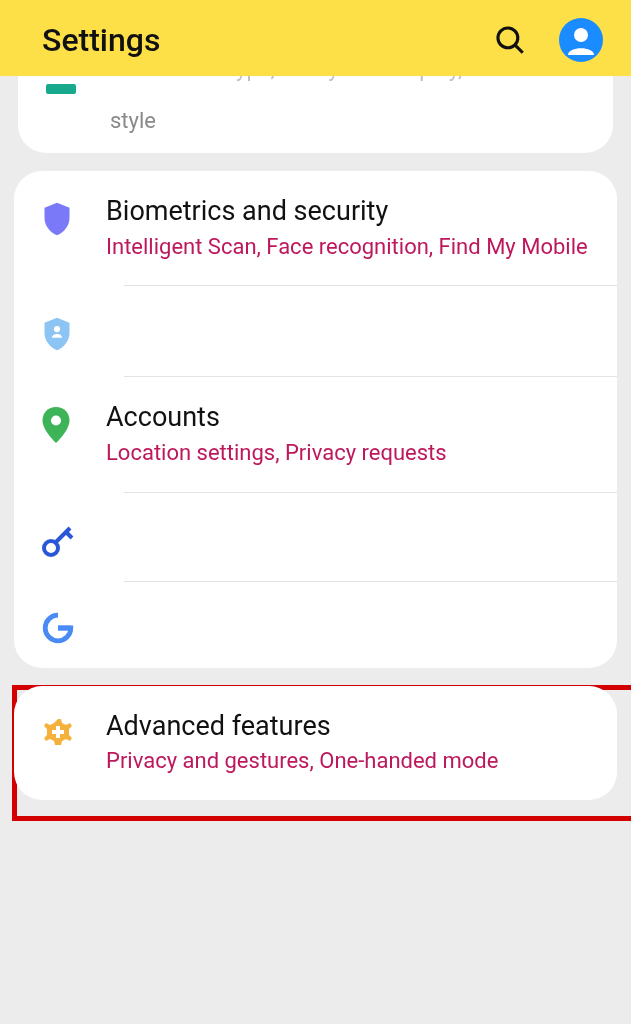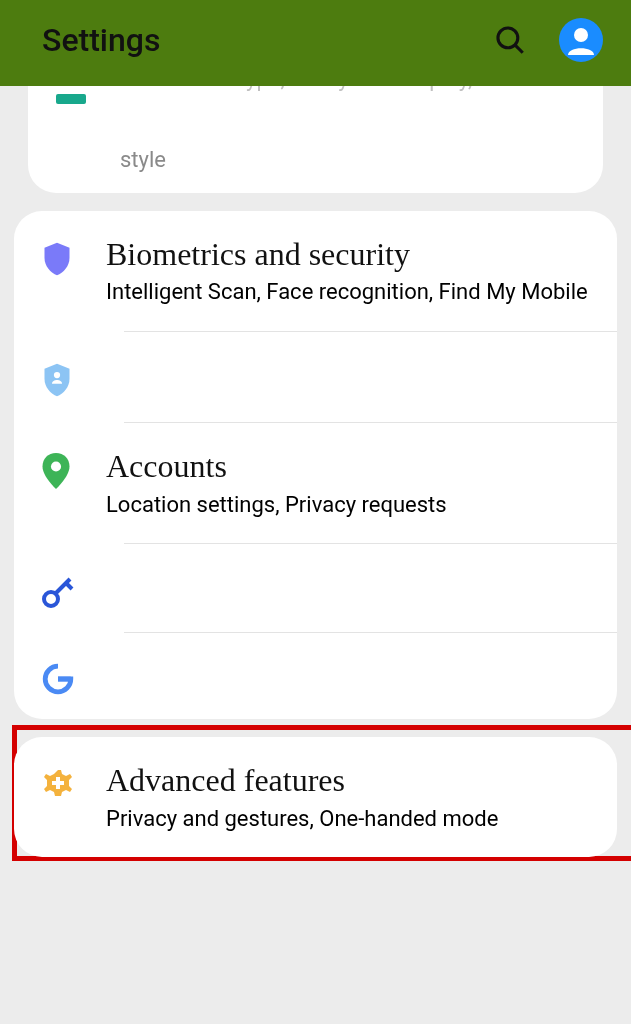--- a/index.html
+++ b/index.html
@@ -6,34 +6,34 @@
   html, body { width: 631px; height: 1024px; }
   body {
     font-family: -apple-system, Roboto, "Segoe UI", Arial, sans-serif;
     background: #ececec;
     overflow: hidden;
     position: relative;
   }
   .header {
     display: flex;
     align-items: center;
-    padding: 18px 28px 24px 42px;
-    background: #4d7c0f;
+    padding: 18px 28px 14px 42px;
+    background: #fde047;
   }
   .header-title {
     font-size: 32px;
     font-weight: 500;
     color: #111;
     flex: 1;
   }
   .header-icons { display: flex; align-items: center; gap: 32px; }
   .search-icon svg, .avatar-icon svg { display: block; }
 
   .partial-card {
-    margin: 0 28px;
+    margin: 0 18px;
     background: #fff;
     border-radius: 0 0 28px 28px;
     padding: 0 2px 18px 0;
     overflow: hidden;
   }
   .partial-row {
     display: flex;
     padding-left: 28px;
     padding-right: 20px;
     align-items: flex-start;
@@ -59,29 +59,28 @@
   }
   .icon-slot {
     width: 64px;
     display: flex;
     align-items: flex-start;
     padding-top: 6px;
     flex-shrink: 0;
   }
   .text-slot { flex: 1; padding-right: 8px; }
   .row-title {
-    font-size: 32px;
+    font-size: 27px;
     color: #111;
     line-height: 1.2;
     margin-bottom: 4px;
-    font-family: Liberation Serif, serif;
   }
   .row-sub {
     font-size: 22px;
-    color: #000000;
+    color: #be185d;
     line-height: 1.35;
   }
   .divider {
     height: 1px;
     background: #e3e3e3;
     margin-left: 110px;
   }
   .highlight {
     position: absolute;
     border: 5px solid #d40000;

